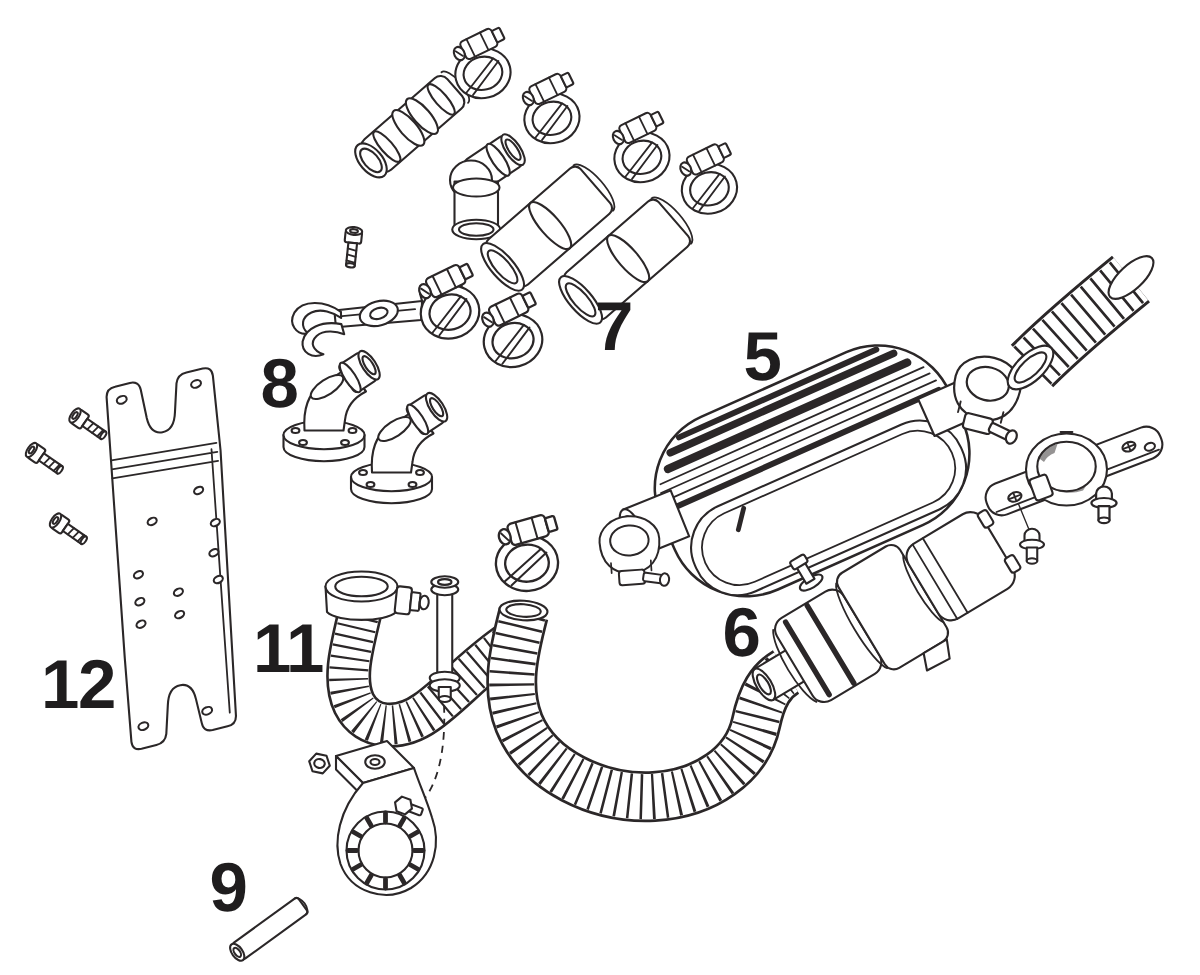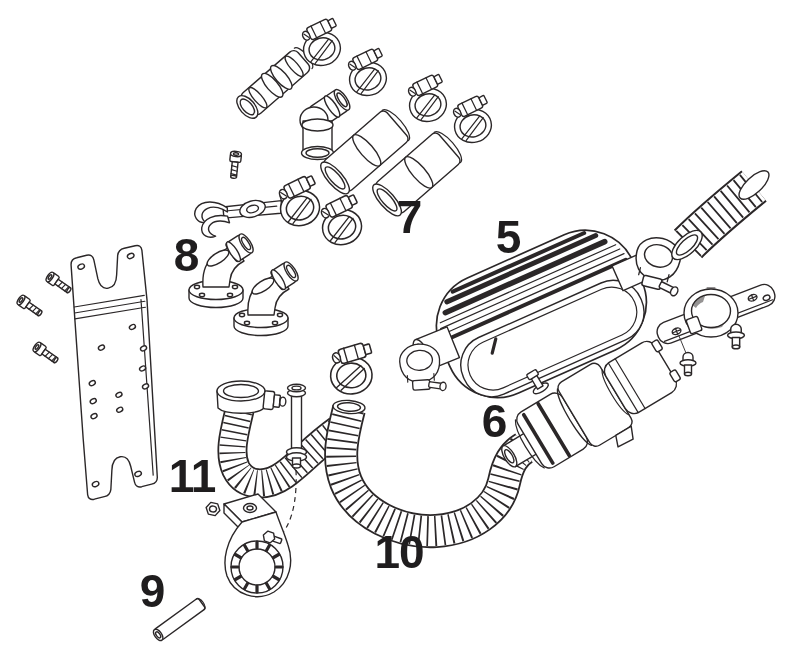--- a/index.html
+++ b/index.html
@@ -353,15 +353,15 @@
     <ellipse cx="-27" cy="0" rx="1.8" ry="3.5" class="w"></ellipse>
     <path class="ln" d="M25,-6.5 A3.5,6.5 0 0 1 25,6.5"></path>
   </g>
 </svg>
 
 <div class="plabel" style="left:508px;top:237px">5</div>
 <div class="plabel" style="left:494px;top:421px">6</div>
 <div class="plabel" style="left:409px;top:217px">7</div>
 <div class="plabel" style="left:186px;top:255px">8</div>
 <div class="plabel" style="left:152px;top:591px">9</div>
-<div class="plabel" style="left:399px;top:552px">10</div>
-<div class="plabel" style="left:192px;top:476px">11</div>
+<div class="plabel" style="left:192px;top:432px">11</div>
+<div class="plabel" style="left:52px;top:456px">12</div>
 </div>
 
 </body></html>

